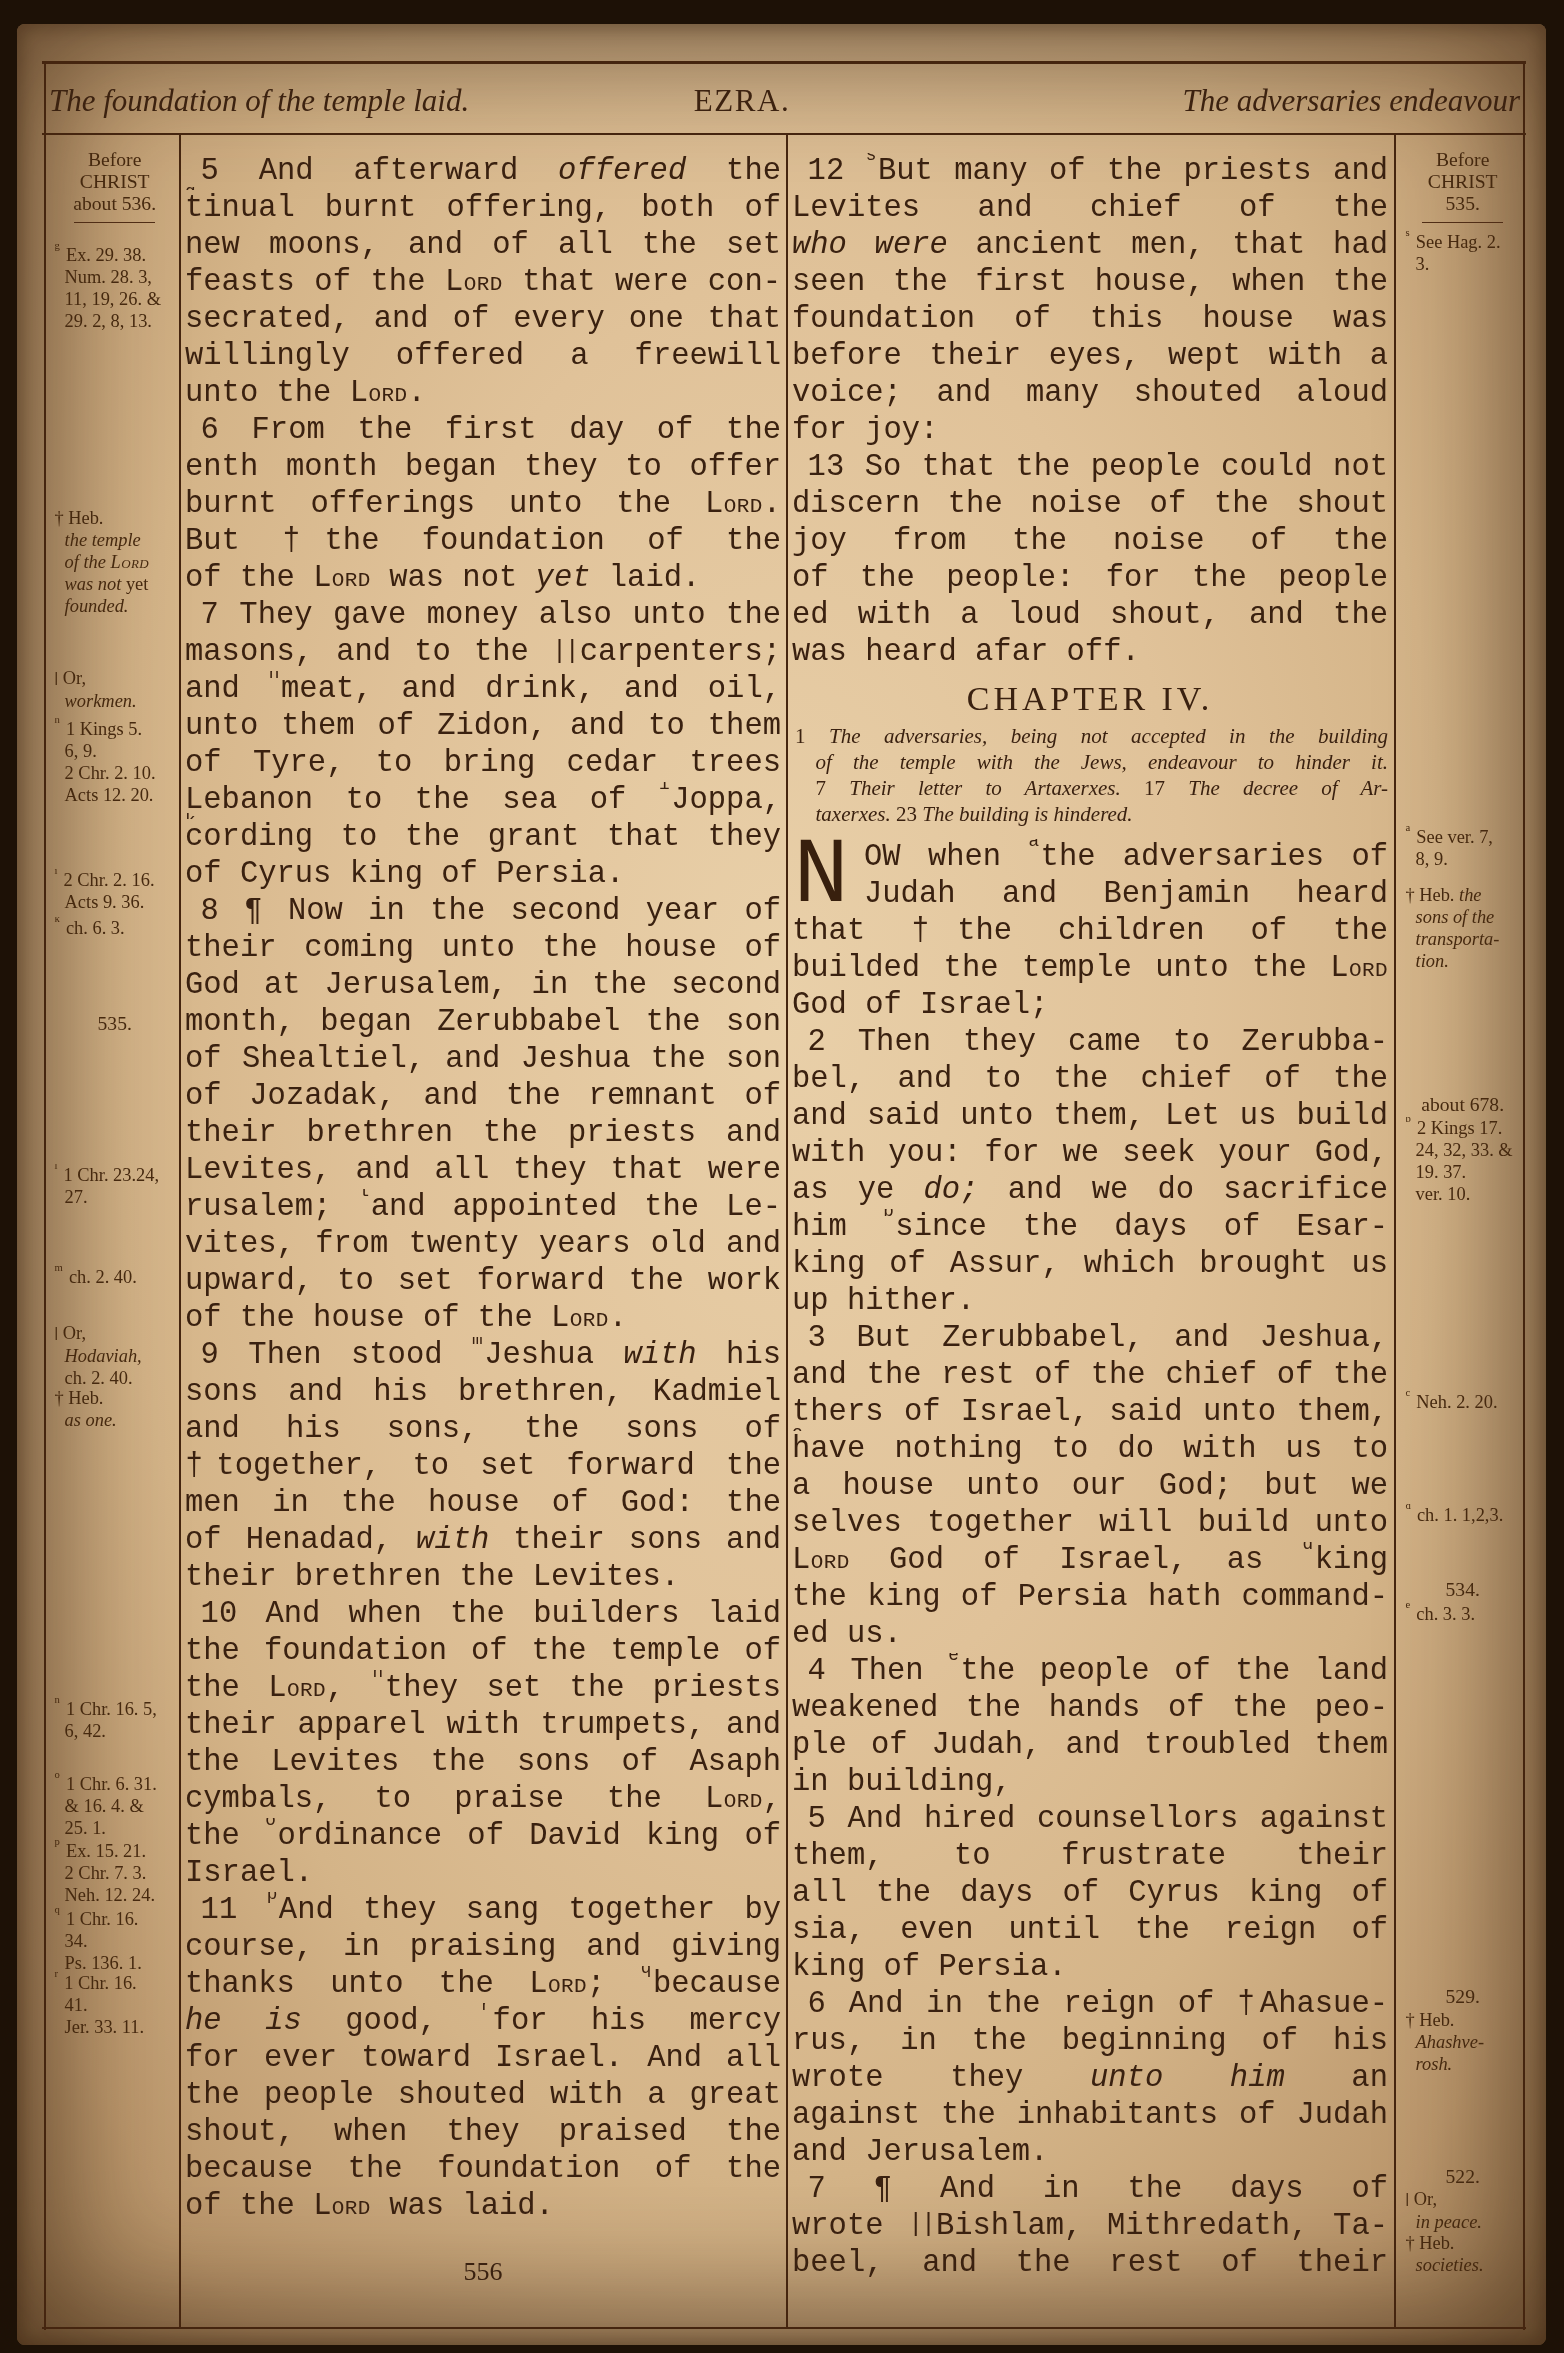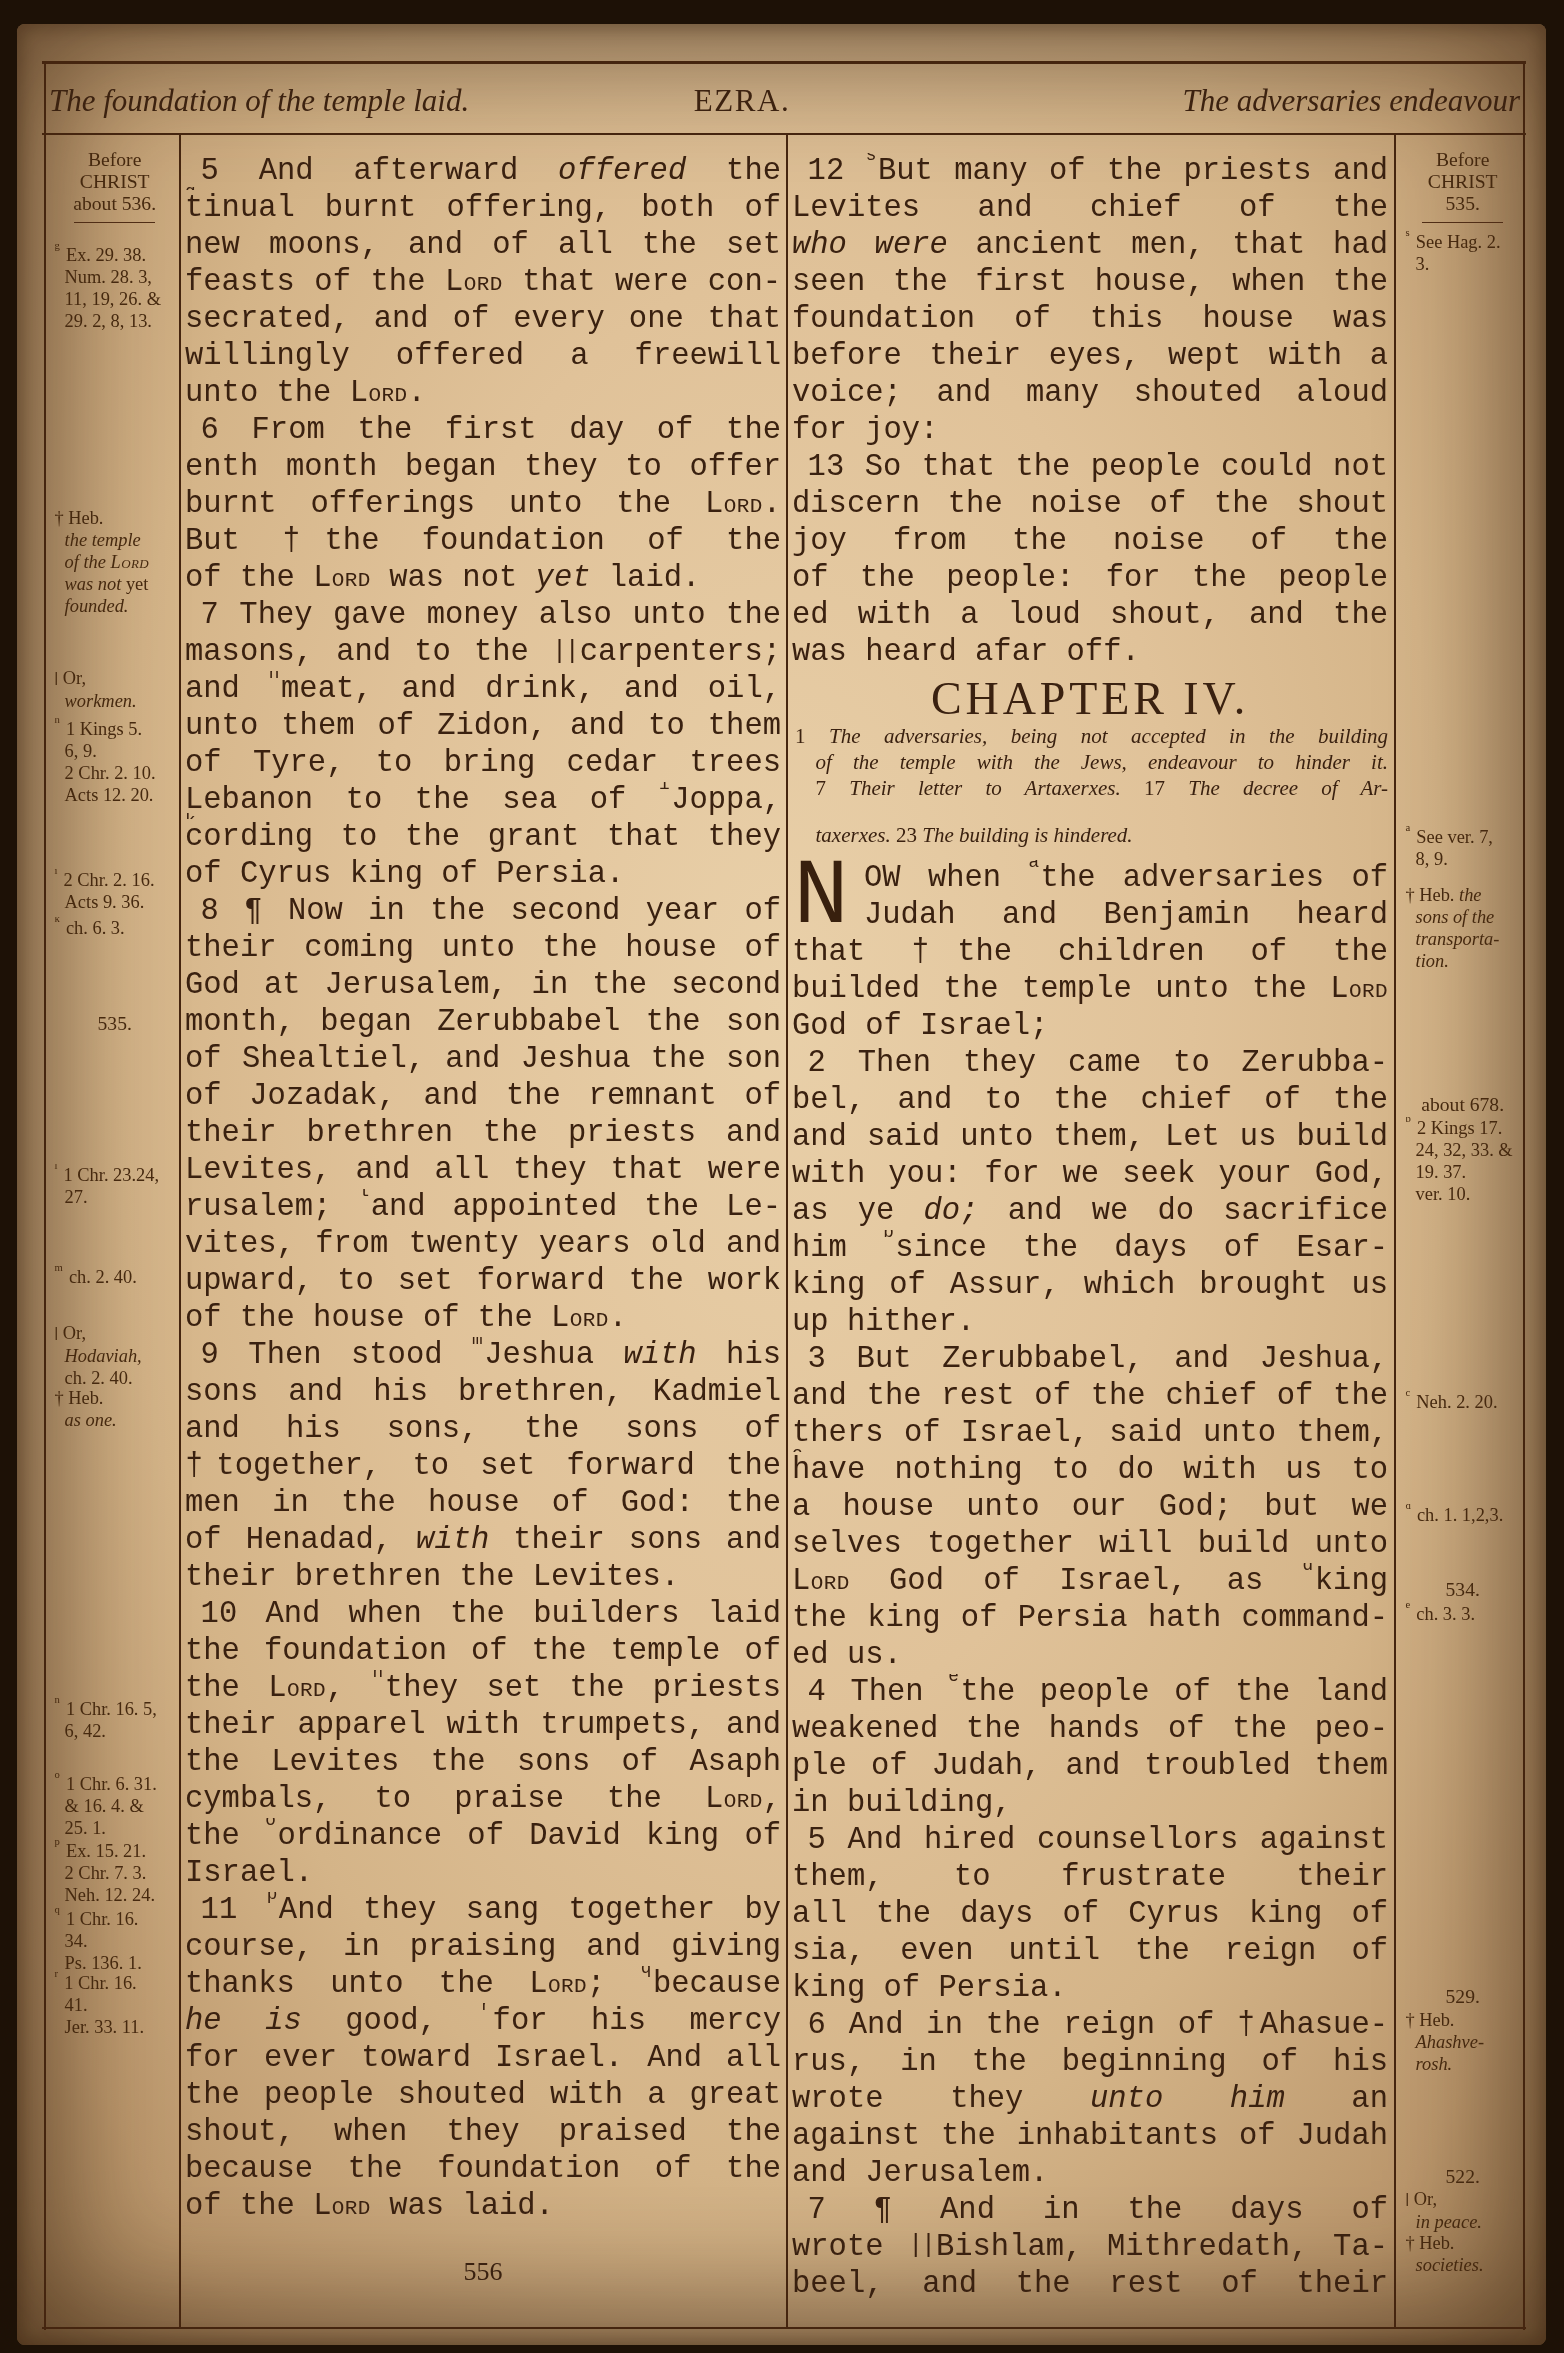--- a/index.html
+++ b/index.html
@@ -17,26 +17,26 @@
   .col{position:absolute;top:153px;width:596px;color:#3a2110;font-size:30.5px;}
   .bl{height:37px;line-height:37px;text-align:justify;text-align-last:justify;overflow:hidden;}
   .bl.end{text-align-last:left;}
   .bl.vstart{text-indent:15.6px;}
   .para{position:relative;font-family:Liberation Mono, monospace;}
   .para.drop .dcin{padding-left:72px;}
   .dropcap{position:absolute;left:1.6px;top:3.1px;font-size:92px;line-height:70px;color:#38200e;}
   sup.ref{font-size:58%;line-height:0;position:relative;top:-0.45em;margin-right:1.6px;}
   .sc{font-variant:small-caps;letter-spacing:0.4px;}
   .pp{letter-spacing:-2.3px;font-size:82%;position:relative;top:-2.3px;margin-right:2.3px;}
-  .chap{height:52px;line-height:55px;text-align:center;font-size:46px;letter-spacing:3.9px;}
+  .chap{height:52px;line-height:55px;text-align:center;font-size:34px;letter-spacing:3.9px;}
   .summary{margin-bottom:11.7px;}
   .sln{height:26px;line-height:26px;font-size:21px;font-style:normal;padding-left:23.5px;
        text-align:justify;text-align-last:justify;overflow:hidden;}
   .sln.first{padding-left:3.1px;}
-  .sln.end{text-align-last:left;margin-top:21px;}
+  .sln.end{text-align-last:left;}
   
   .marg{position:absolute;top:133px;height:2196px;color:#46290f;}
   .mnote{position:absolute;left:9.4px;right:3px;font-size:18.4px;line-height:22px;}
   .mnote .mln{overflow:hidden;white-space:nowrap;}
   .mnote .mln.cont{padding-left:10.2px;}
   .mnote.ctr{text-align:center;font-size:19.6px;}
   .mrule{width:81px;height:1.6px;background:#502d15;margin:7px auto 0;}
   #pagenum{position:absolute;left:185px;width:596px;top:2257px;text-align:center;
            font-size:26px;color:#3a2110;}
 </style>

